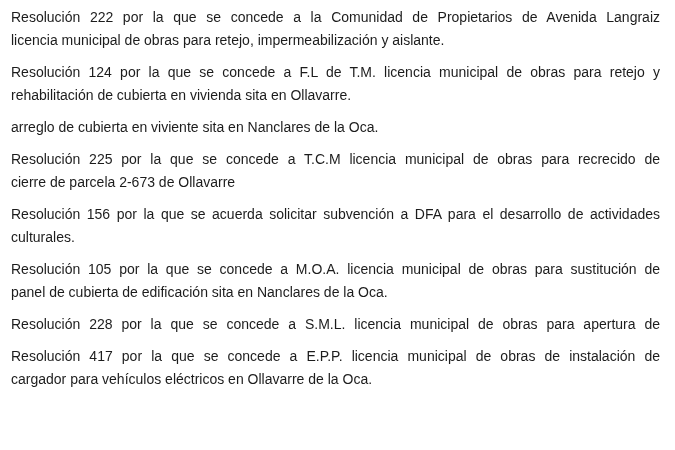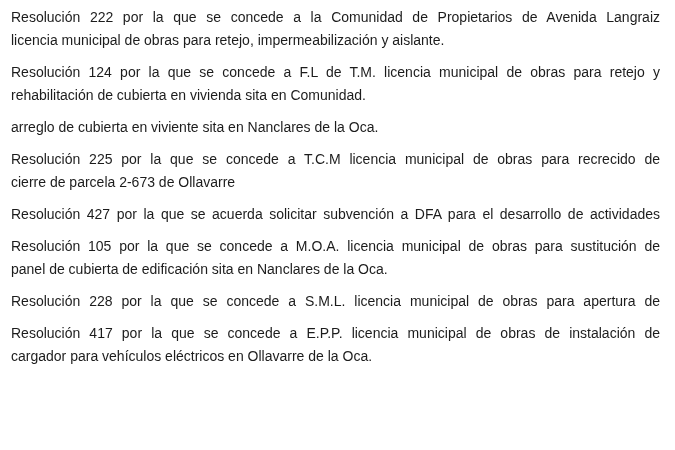--- a/index.html
+++ b/index.html
@@ -42,34 +42,35 @@
 
 <div class="doc-page">
 
   <p class="resolution-paragraph">
     <span class="line-justified" style="display:block">Resolución 222 por la que se concede a la Comunidad de Propietarios de Avenida Langraiz</span>
     <span class="line-last" style="display:block">licencia municipal de obras para retejo, impermeabilización y aislante.</span>
   </p>
 
   <p class="resolution-paragraph">
     <span class="line-justified" style="display:block">Resolución 124 por la que se concede a F.L de T.M. licencia municipal de obras para retejo y</span>
-    <span class="line-last" style="display:block">rehabilitación de cubierta en vivienda sita en Comunidad.</span>
+    <span class="line-last" style="display:block">rehabilitación de cubierta en vivienda sita en Ollavarre.</span>
   </p>
 
   <p class="resolution-paragraph">
     <span class="line-last" style="display:block">arreglo de cubierta en viviente sita en Nanclares de la Oca.</span>
   </p>
 
   <p class="resolution-paragraph">
     <span class="line-justified" style="display:block">Resolución 225 por la que se concede a T.C.M licencia municipal de obras para recrecido de</span>
     <span class="line-last" style="display:block">cierre de parcela 2-673 de Ollavarre</span>
   </p>
 
   <p class="resolution-paragraph">
-    <span class="line-justified" style="display:block">Resolución 427 por la que se acuerda solicitar subvención a DFA para el desarrollo de actividades</span>
+    <span class="line-justified" style="display:block">Resolución 156 por la que se acuerda solicitar subvención a DFA para el desarrollo de actividades</span>
+    <span class="line-last" style="display:block">culturales.</span>
   </p>
 
   <p class="resolution-paragraph">
     <span class="line-justified" style="display:block">Resolución 105 por la que se concede a M.O.A. licencia municipal de obras para sustitución de</span>
     <span class="line-last" style="display:block">panel de cubierta de edificación sita en Nanclares de la Oca.</span>
   </p>
 
   <p class="resolution-paragraph">
     <span class="line-justified" style="display:block">Resolución 228 por la que se concede a S.M.L. licencia municipal de obras para apertura de</span>
   </p>

